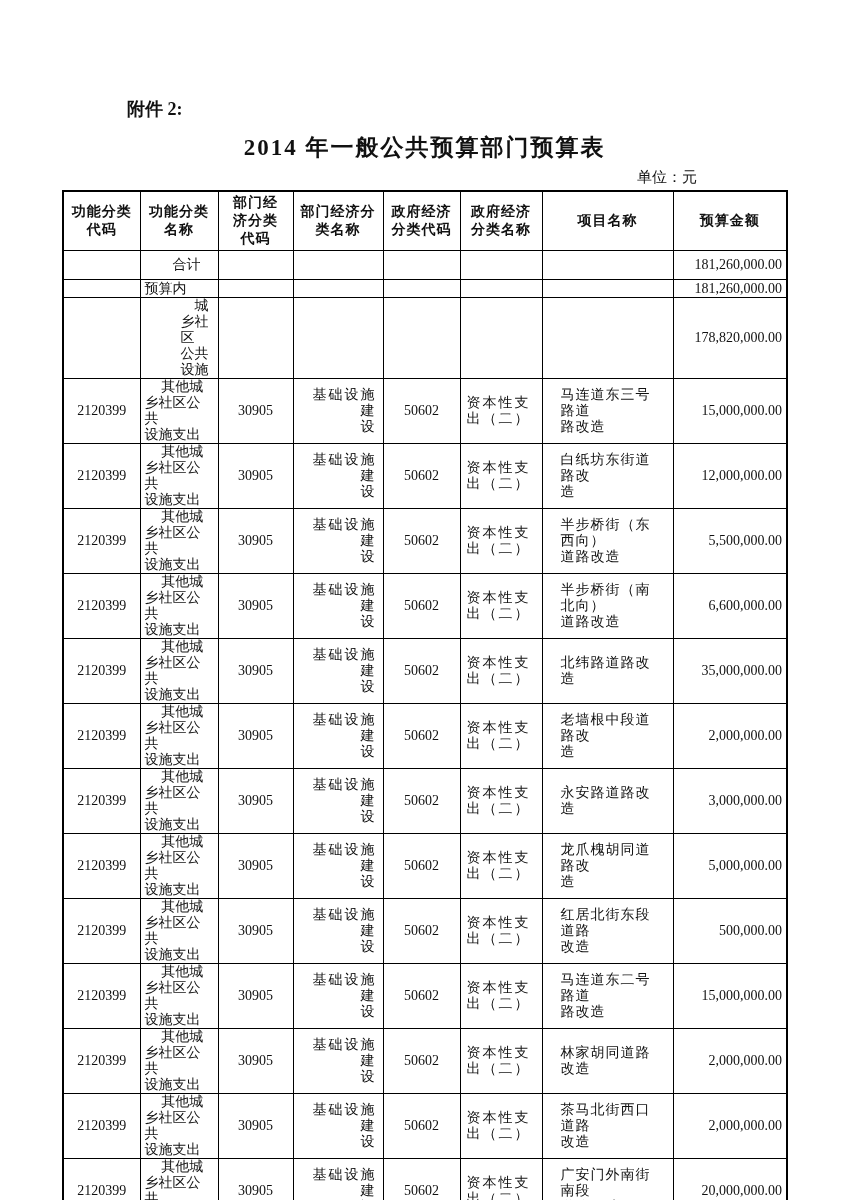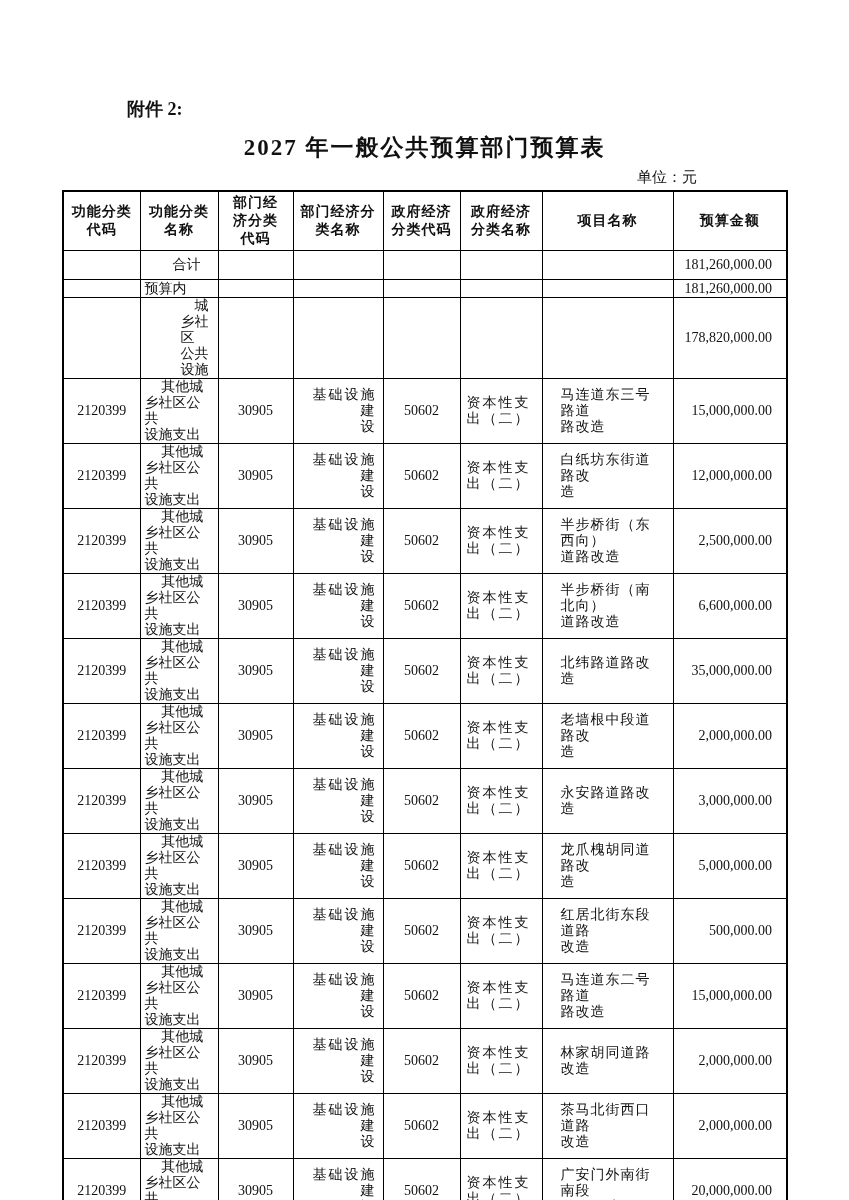--- a/index.html
+++ b/index.html
@@ -65,30 +65,30 @@
 
   td.c-code { text-align: center; }
   td.c-name { text-align: left; padding: 0 4px; }
   tr.r-total    td.c-name { text-indent: 2em; }
   tr.r-subtotal td.c-name { text-indent: 0; margin-top: 23px; }
   tr.r-category td.c-name { text-indent: 1em; padding-left: 40px; }
   tr.r-data     td.c-name, tr.r-partial td.c-name { text-indent: 1.2em; }
   td.c-deptname { text-align: right; padding: 0 6px; letter-spacing: 2px; }
   td.c-govname  { text-align: left; padding: 0 6px; letter-spacing: 2px; }
   td.c-project  { text-align: left; padding: 0 18px; letter-spacing: 1px; }
-  td.c-amount   { text-align: right; padding-right: 14px; }
+  td.c-amount   { text-align: right; padding-right: 4px; }
 </style>
 </head>
 <body>
 
 <div class="page">
 
   <div class="attachment">附件 2:</div>
 
-  <div class="doc-title">2027 年一般公共预算部门预算表</div>
+  <div class="doc-title">2014 年一般公共预算部门预算表</div>
 
   <div class="unit-line">单位：元</div>
 
   <table class="budget">
     <colgroup>
       <col style="width:77px">
         <col style="width:78px">
         <col style="width:75px">
         <col style="width:90px">
       <col style="width:77px">
@@ -183,21 +183,21 @@
 乡社区公共
 设施支出</td>
       <td class="c-code">30905</td>
       <td class="c-deptname">基础设施建
 设</td>
       <td class="c-code">50602</td>
       <td class="c-govname">资本性支
 出（二）</td>
       <td class="c-project">半步桥街（东西向）
 道路改造</td>
-      <td class="c-amount">2,500,000.00</td>
+      <td class="c-amount">5,500,000.00</td>
     </tr>
         <tr class="r-data">
       <td class="c-code">2120399</td>
       <td class="c-name">其他城
 乡社区公共
 设施支出</td>
       <td class="c-code">30905</td>
       <td class="c-deptname">基础设施建
 设</td>
       <td class="c-code">50602</td>

